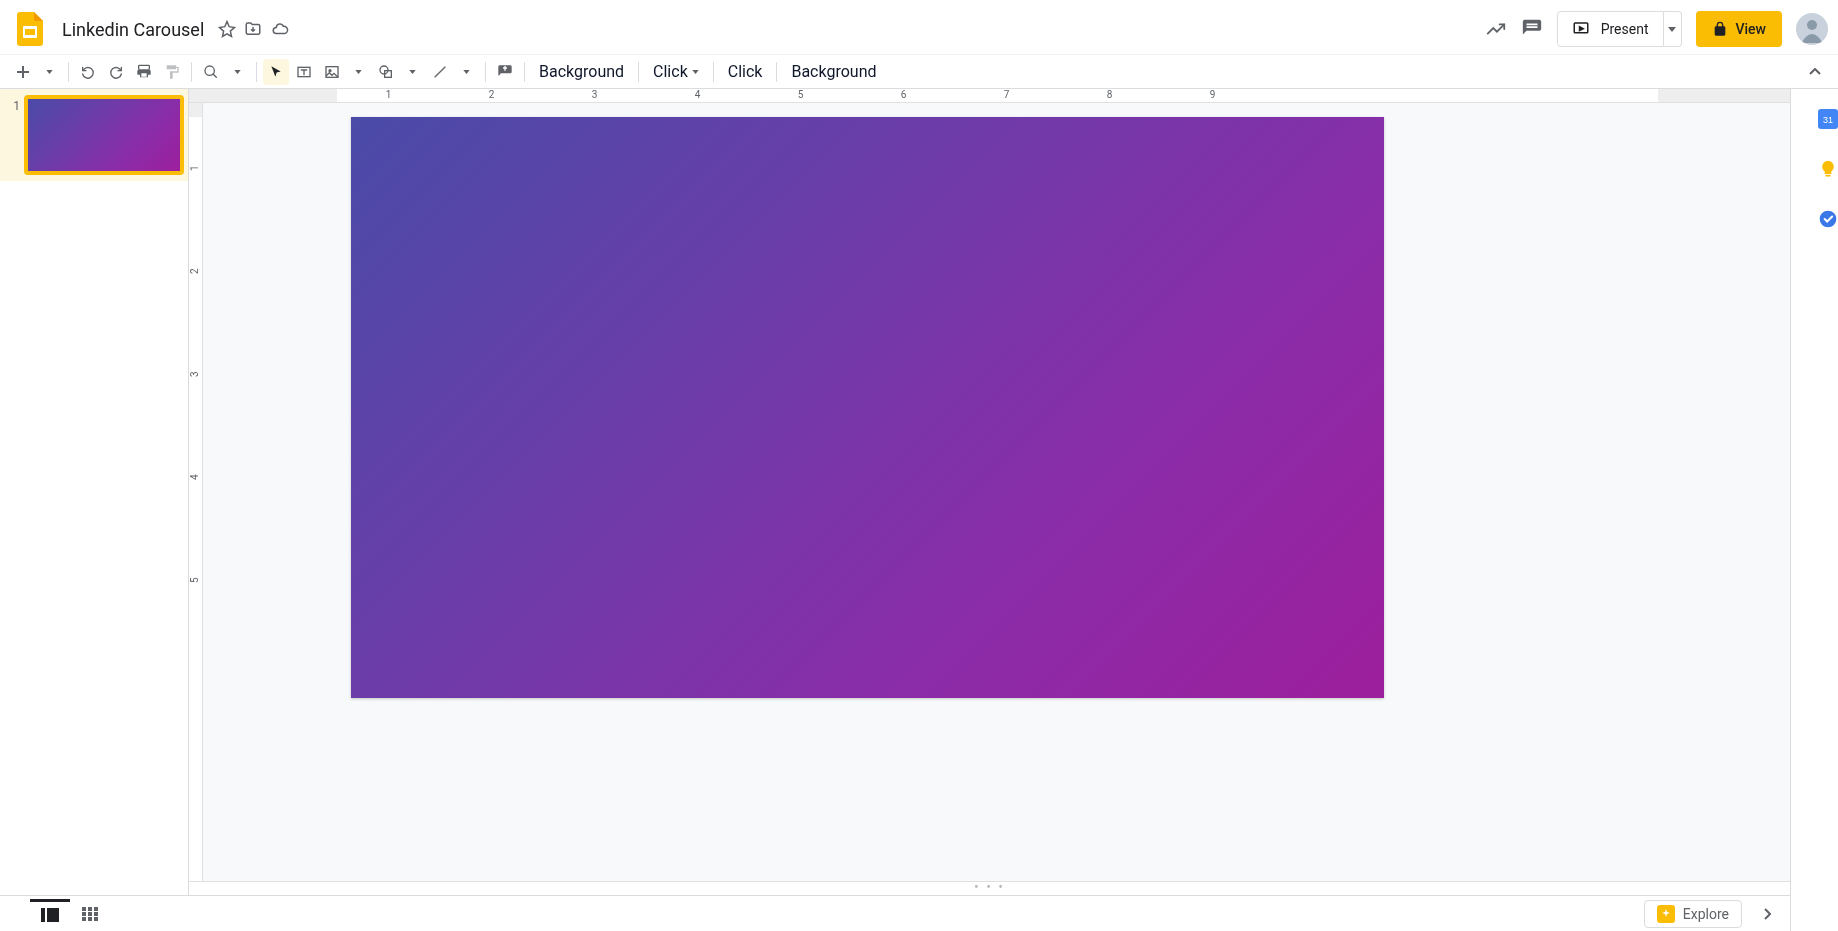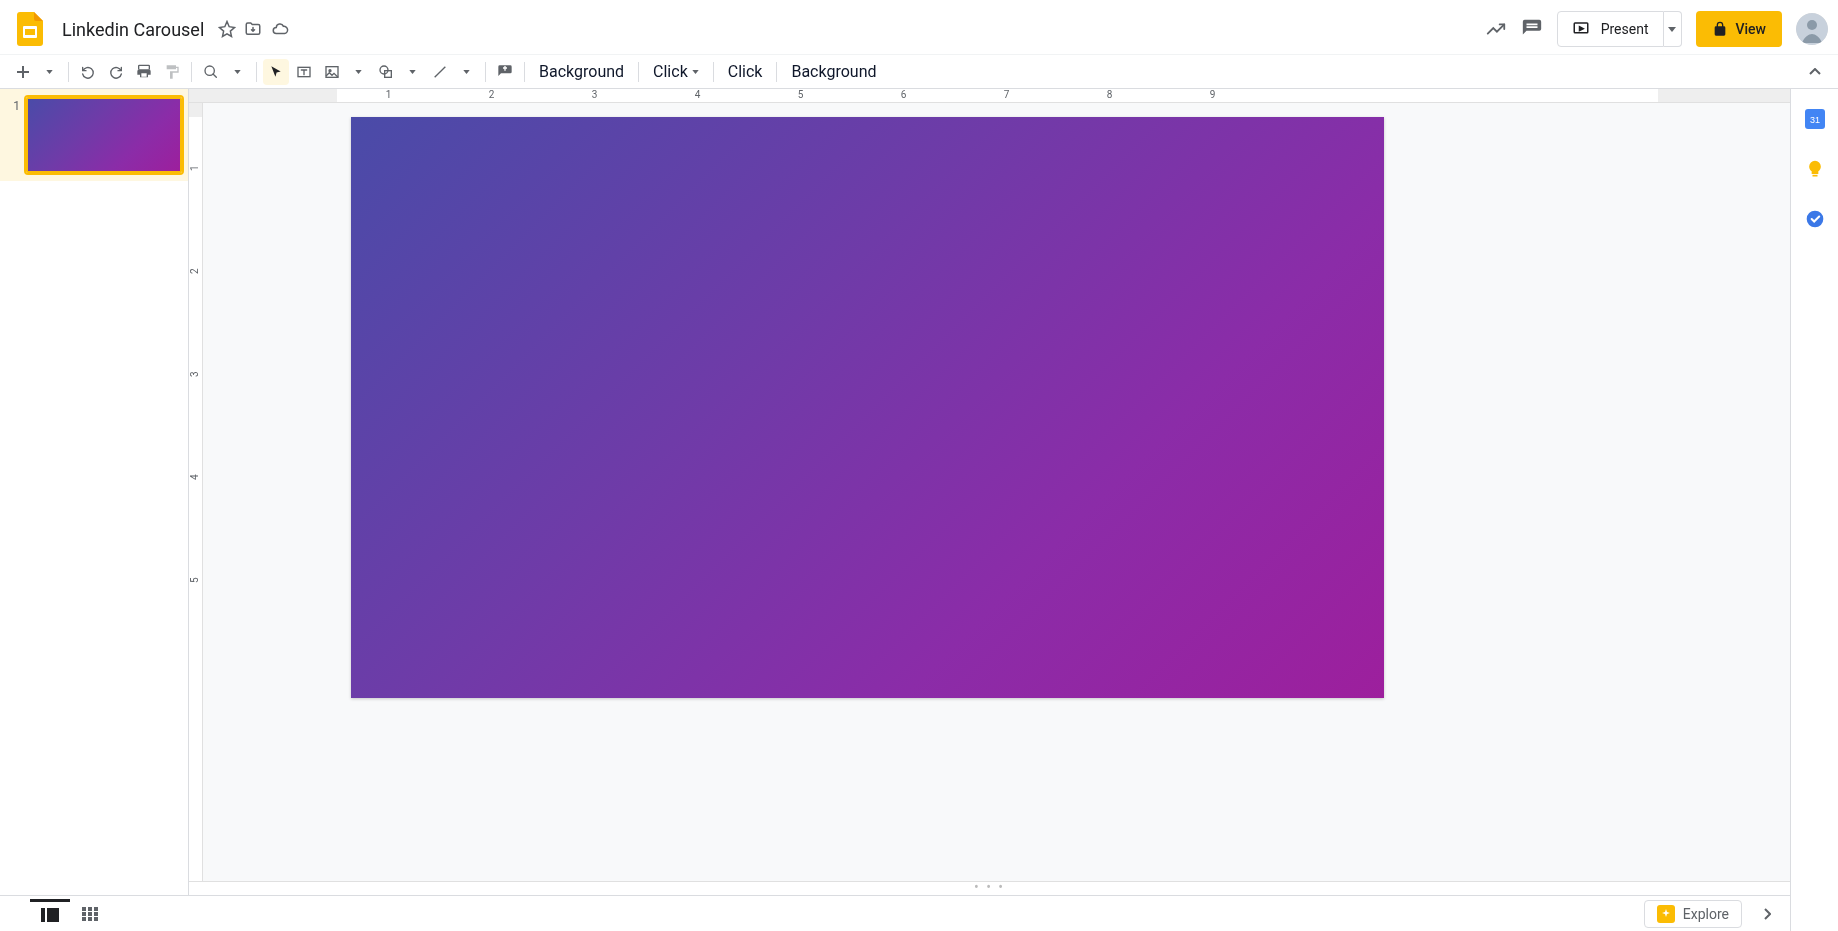--- a/index.html
+++ b/index.html
@@ -55,21 +55,21 @@
 
   .canvas { flex:1; position:relative; background:#f0f0f0; overflow:hidden;}
   .slide-canvas { position:absolute; left:148px; top:14px; width:1033px; height:581px; background:linear-gradient(135deg,#4a4ba8 0%,#6f3ba8 40%,#8b2ca8 70%,#9d1f9d 100%); box-shadow:0 1px 3px rgba(0,0,0,0.2);}
   .canvas-bg { position:absolute; inset:0; background:#fff;}
   .canvas-outer { position:absolute; inset:0;}
 
   .notes-splitter { height:10px; background:#fff; display:flex; align-items:center; justify-content:center; cursor:row-resize; border-top:1px solid #e0e0e0;}
   .notes-splitter .dots { color:#bbb; font-size:14px; letter-spacing:2px; line-height:6px;}
   .notes { height:40px; background:#fff; padding:8px 16px; font-size:14px; color:#80868b; border-bottom:1px solid #dadce0;}
 
-  .sidepanel { width:48px; background:#fff; border-left:1px solid #dadce0; display:flex; flex-direction:column; align-items:center; padding-top:20px; gap:30px;}
+  .sidepanel { width:48px; background:#fff; border-left:1px solid #dadce0; display:flex; flex-direction:column; align-items:flex-end; padding-top:20px; gap:30px;}
   .sp-icon { width:20px; height:20px; cursor:pointer;}
 
   
   .footer { position:absolute; bottom:0; left:0; right:48px; height:36px; background:#fff; border-top:1px solid #dadce0; display:flex; align-items:center;}
   .view-toggle { display:flex; margin-left:30px;}
   .vt-btn { width:40px; height:30px; display:flex; align-items:center; justify-content:center; cursor:pointer; color:#5f6368;}
   .vt-btn.active { border-top:3px solid #202124;}
   .explore { margin-left:auto; margin-right:10px; display:flex; align-items:center; gap:8px; border:1px solid #dadce0; border-radius:4px; padding:4px 12px; cursor:pointer; font-size:14px; color:#5f6368;}
   .explore-icon { background:#fbbc04; width:18px; height:18px; border-radius:3px; display:flex; align-items:center; justify-content:center; color:#fff;}
   .chev-right { width:30px; height:30px; display:flex; align-items:center; justify-content:center; cursor:pointer; color:#5f6368; margin-right:8px;}

